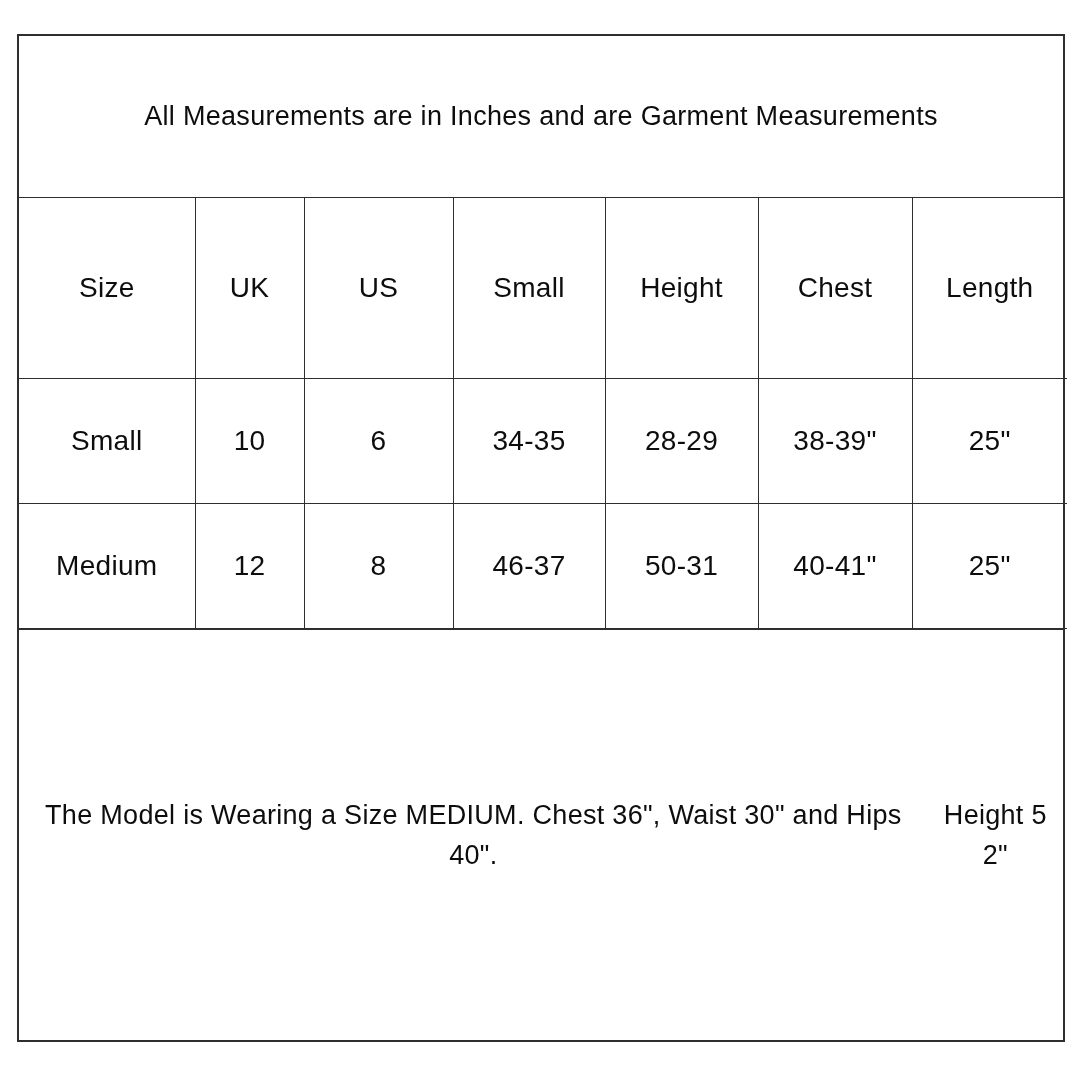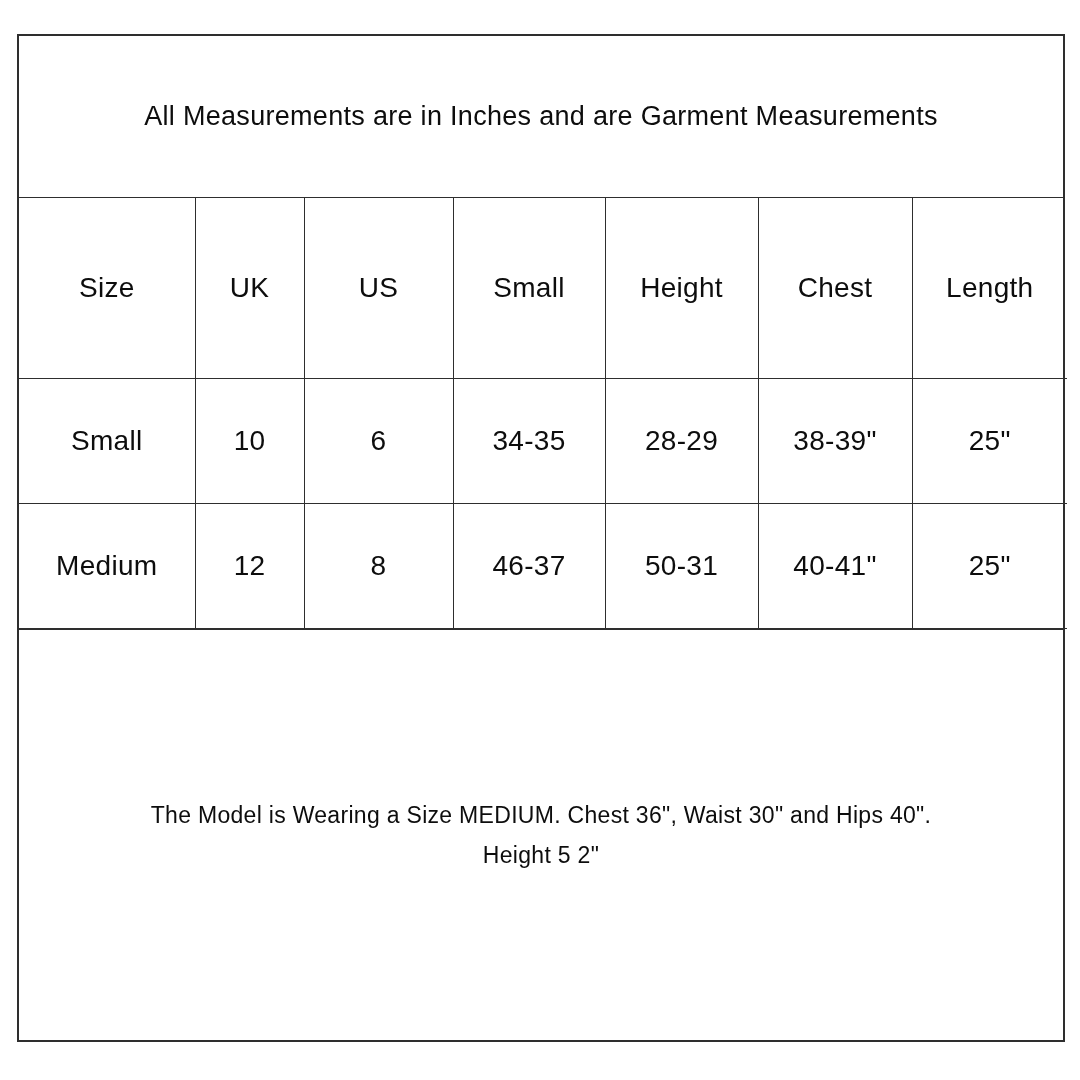--- a/index.html
+++ b/index.html
@@ -63,24 +63,24 @@
   table.size-table tr > *:last-child  { border-right: none; }
   table.size-table tr:first-child > * { border-top: none; }
   table.size-table tr.last-row > *    { border-bottom: none; }
   tr.header-row { height: 180px; }
   tr.data-row   { height: 125px; padding-left: 46px; }
   .footer-block {
     flex: 1;
     box-sizing: border-box;
     border-top: 1px solid #2e2e2e;
     display: flex;
-    flex-direction: column;
+    flex-direction: row;
     align-items: center;
     justify-content: center;
-    font-size: 23px;
+    font-size: 27px;
     letter-spacing: 0.3px;
     line-height: 40px;
     text-align: center;
   }
 </style>
 </head>
 <body>
 
 <div class="canvas">
   <div class="chart-frame">

